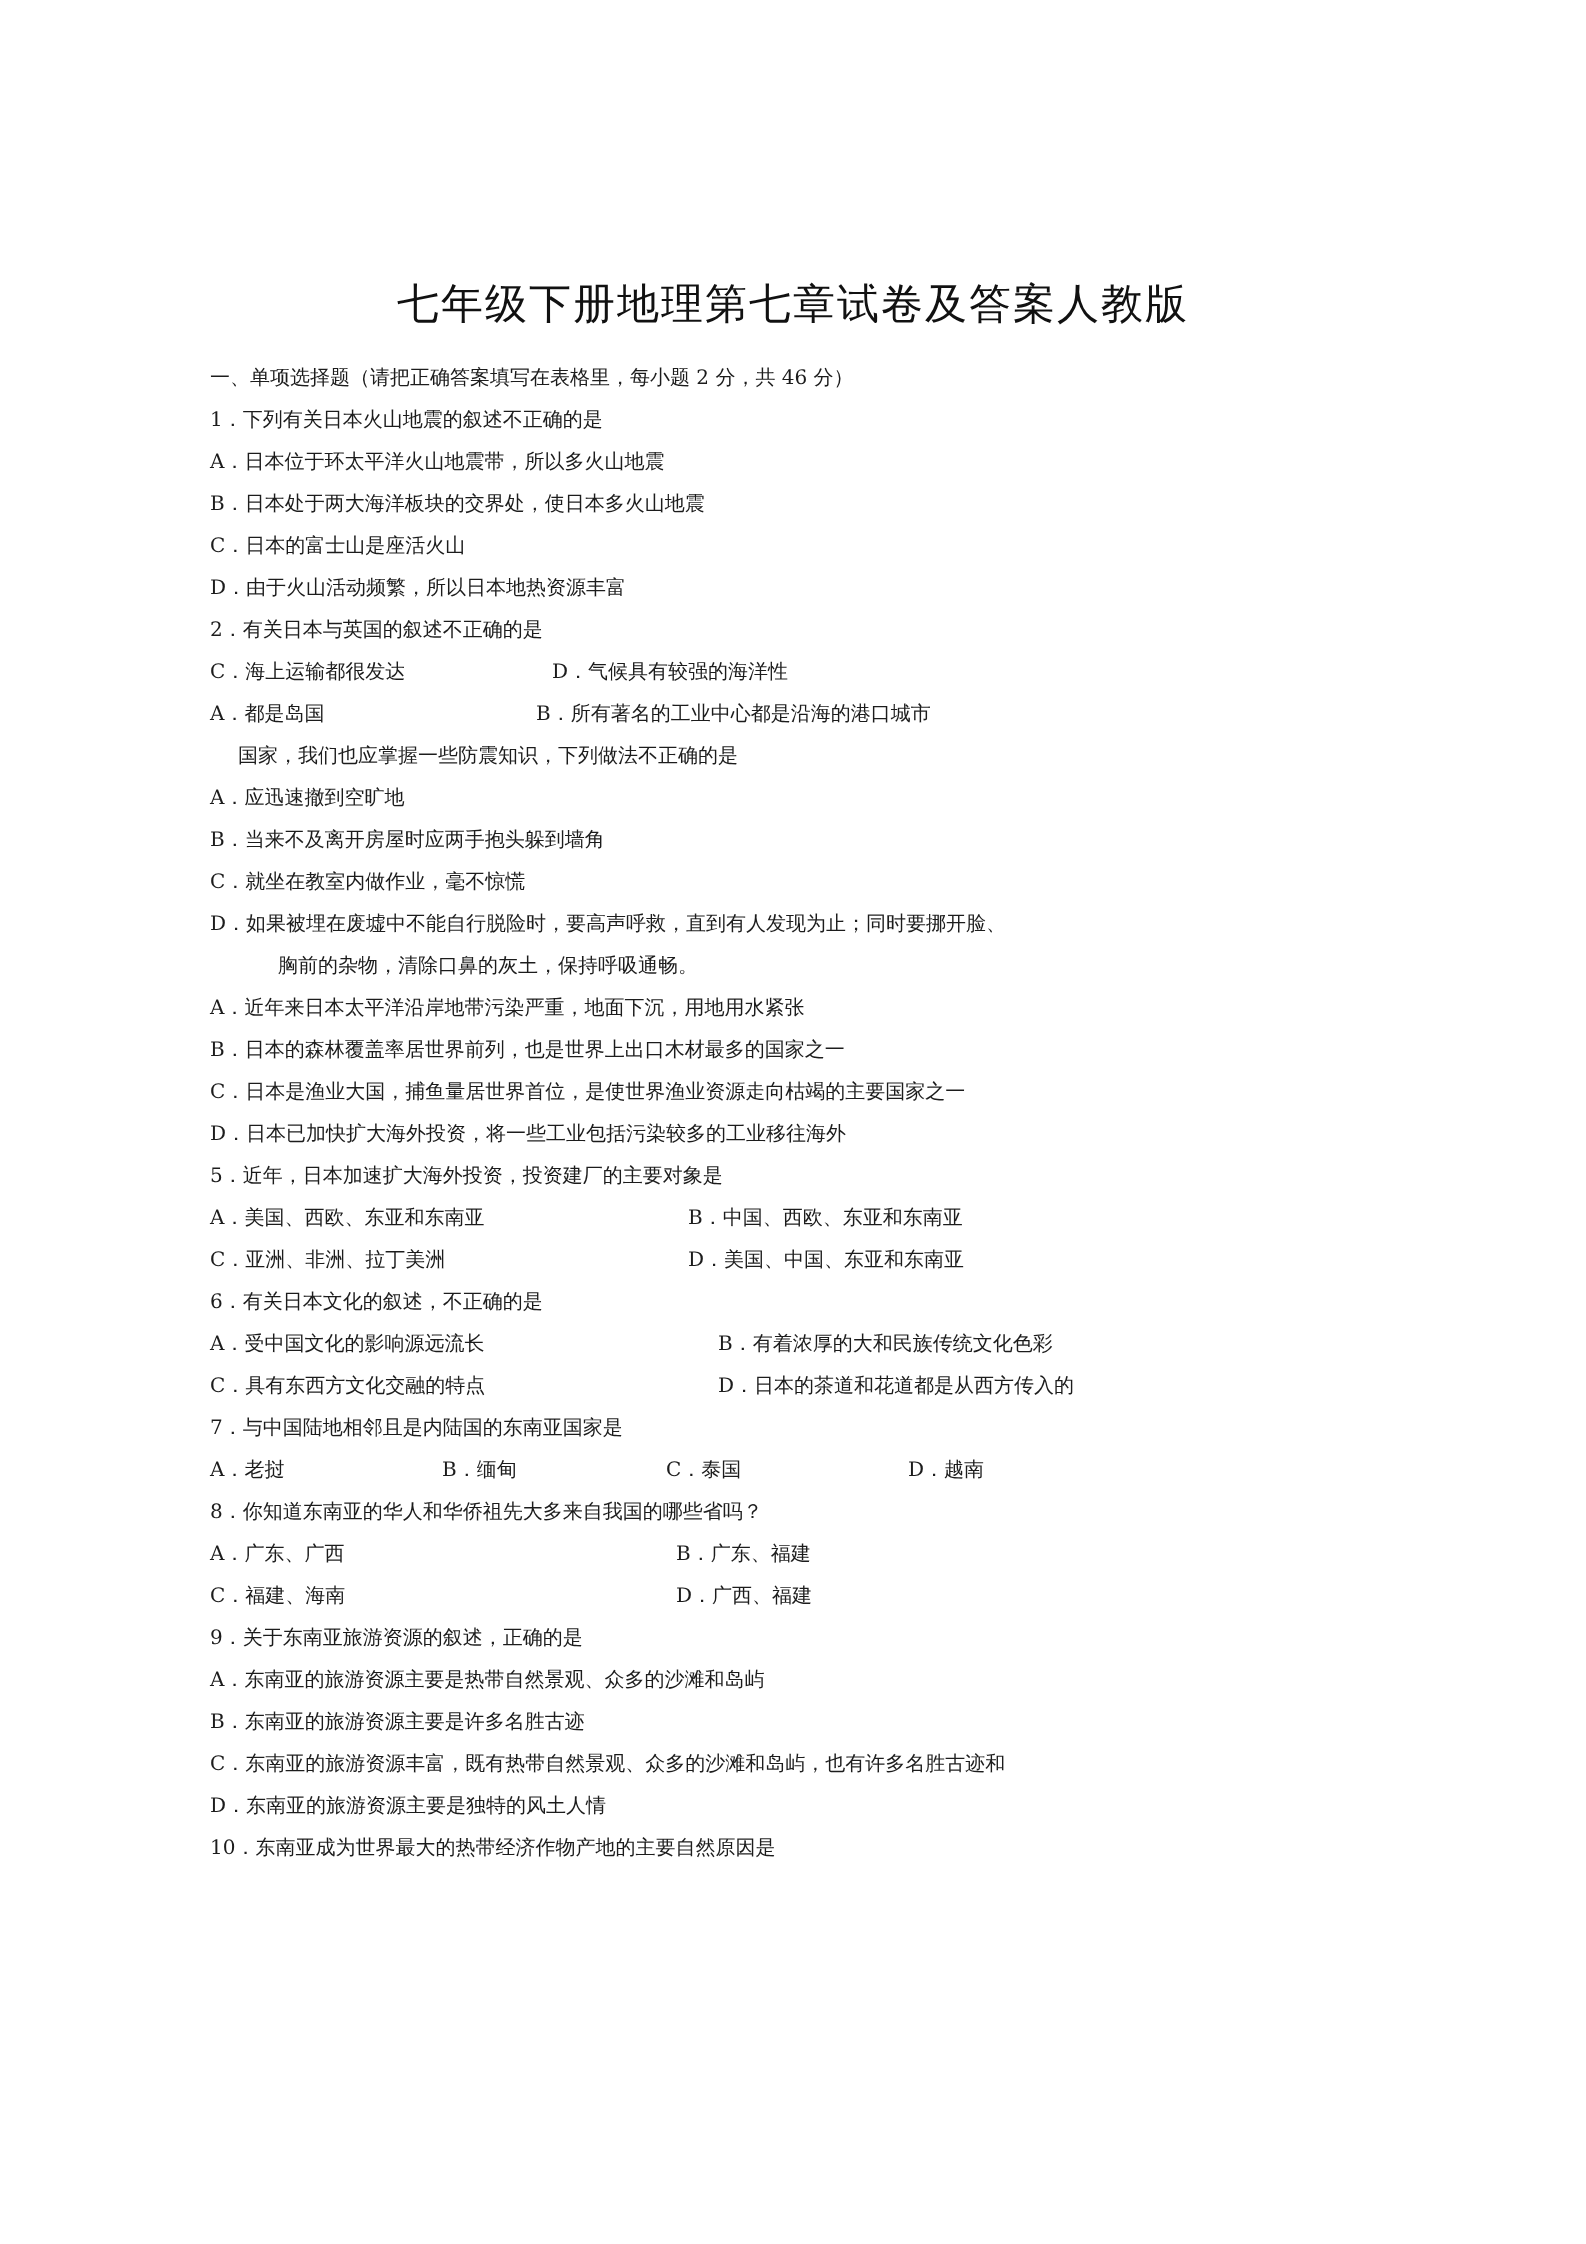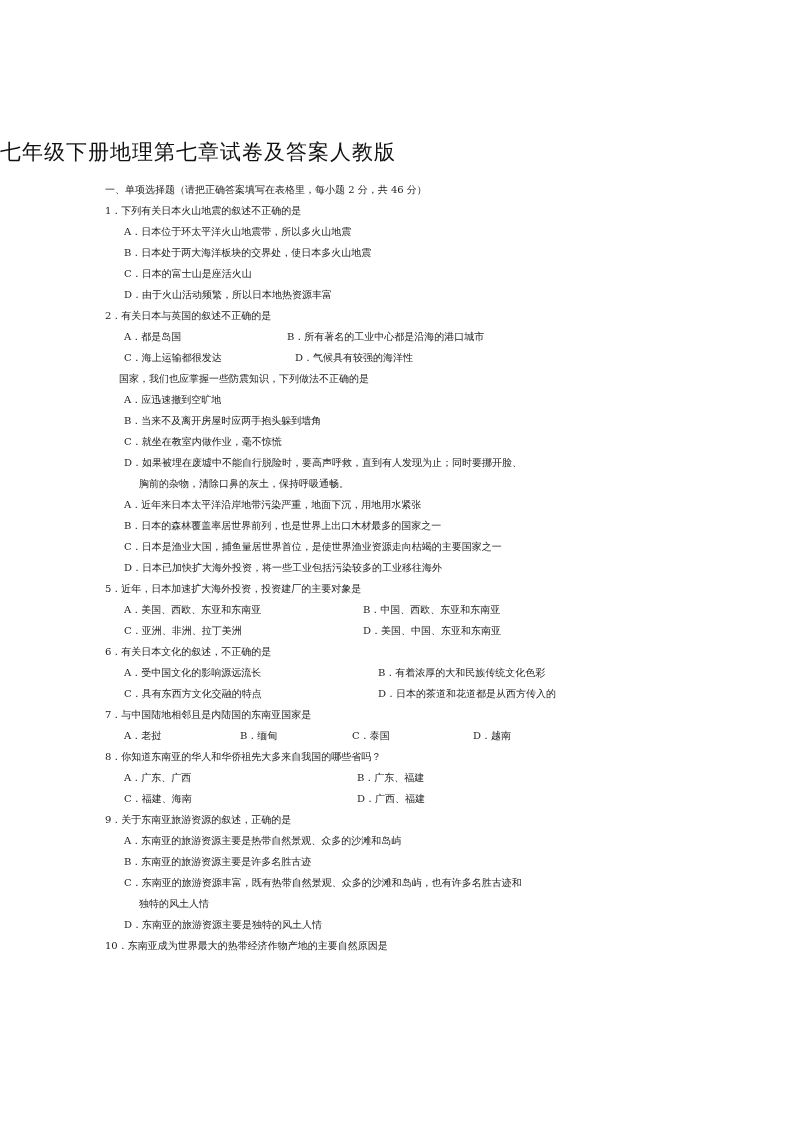--- a/index.html
+++ b/index.html
@@ -7,38 +7,38 @@
     position:relative;
     width:793px;height:1122px;
     background:#ffffff;
     overflow:hidden;
     font-family:"DejaVu Serif","Liberation Serif",serif;
     color:#1c1c1c;
   }
   .title{
     position:absolute;
     top:139px;left:0;width:100%;
-    text-align:left;
+    text-align:center;
     font-size:21px;
     line-height:27px;
     font-weight:400;
     color:#111;
     letter-spacing:1px;
   }
   .content{
     position:absolute;
     left:105px;top:179px;
     width:660px;
   }
   .line{
     font-size:10px;
     line-height:21px;
     white-space:nowrap;
   }
-  .l-opt{margin-left:19px;}   
+  .l-opt{}   
   .l-cq{margin-left:14px;}    
   .l-co{margin-left:34px;}    
   .col{display:inline-block;vertical-align:top;}
   .cw163{width:163px;} .cw171{width:171px;}
   .cw239{width:239px;} .cw254{width:254px;}
   .cw233{width:233px;}
   .cw116{width:116px;} .cw112{width:112px;} .cw121{width:121px;}
 </style>
 </head>
 <body>
@@ -51,22 +51,22 @@
 
     <div class="line">一、单项选择题（请把正确答案填写在表格里，每小题 2 分，共 46 分）</div>
 
     <div class="line">1．下列有关日本火山地震的叙述不正确的是</div>
     <div class="line l-opt">A．日本位于环太平洋火山地震带，所以多火山地震</div>
     <div class="line l-opt">B．日本处于两大海洋板块的交界处，使日本多火山地震</div>
     <div class="line l-opt">C．日本的富士山是座活火山</div>
     <div class="line l-opt">D．由于火山活动频繁，所以日本地热资源丰富</div>
 
     <div class="line">2．有关日本与英国的叙述不正确的是</div>
+    <div class="line l-opt"><span class="col cw171">C．海上运输都很发达</span><span>D．气候具有较强的海洋性</span></div>
     <div class="line l-opt"><span class="col cw163">A．都是岛国</span><span>B．所有著名的工业中心都是沿海的港口城市</span></div>
-    <div class="line l-opt"><span class="col cw171">C．海上运输都很发达</span><span>D．气候具有较强的海洋性</span></div>
 
     <div class="line l-cq">国家，我们也应掌握一些防震知识，下列做法不正确的是</div>
     <div class="line l-opt">A．应迅速撤到空旷地</div>
     <div class="line l-opt">B．当来不及离开房屋时应两手抱头躲到墙角</div>
     <div class="line l-opt">C．就坐在教室内做作业，毫不惊慌</div>
     <div class="line l-opt">D．如果被埋在废墟中不能自行脱险时，要高声呼救，直到有人发现为止；同时要挪开脸、</div>
     <div class="line l-co">胸前的杂物，清除口鼻的灰土，保持呼吸通畅。</div>
 
     <div class="line l-opt">A．近年来日本太平洋沿岸地带污染严重，地面下沉，用地用水紧张</div>
     <div class="line l-opt">B．日本的森林覆盖率居世界前列，也是世界上出口木材最多的国家之一</div>
@@ -85,19 +85,18 @@
     <div class="line l-opt"><span class="col cw116">A．老挝</span><span class="col cw112">B．缅甸</span><span class="col cw121">C．泰国</span><span>D．越南</span></div>
 
     <div class="line">8．你知道东南亚的华人和华侨祖先大多来自我国的哪些省吗？</div>
     <div class="line l-opt"><span class="col cw233">A．广东、广西</span><span>B．广东、福建</span></div>
     <div class="line l-opt"><span class="col cw233">C．福建、海南</span><span>D．广西、福建</span></div>
 
     <div class="line">9．关于东南亚旅游资源的叙述，正确的是</div>
     <div class="line l-opt">A．东南亚的旅游资源主要是热带自然景观、众多的沙滩和岛屿</div>
     <div class="line l-opt">B．东南亚的旅游资源主要是许多名胜古迹</div>
     <div class="line l-opt">C．东南亚的旅游资源丰富，既有热带自然景观、众多的沙滩和岛屿，也有许多名胜古迹和</div>
-    <div class="line l-co">独特的风土人情</div>
     <div class="line l-opt">D．东南亚的旅游资源主要是独特的风土人情</div>
 
     <div class="line">10．东南亚成为世界最大的热带经济作物产地的主要自然原因是</div>
 
   </div>
 </div>
 
 </body></html>

